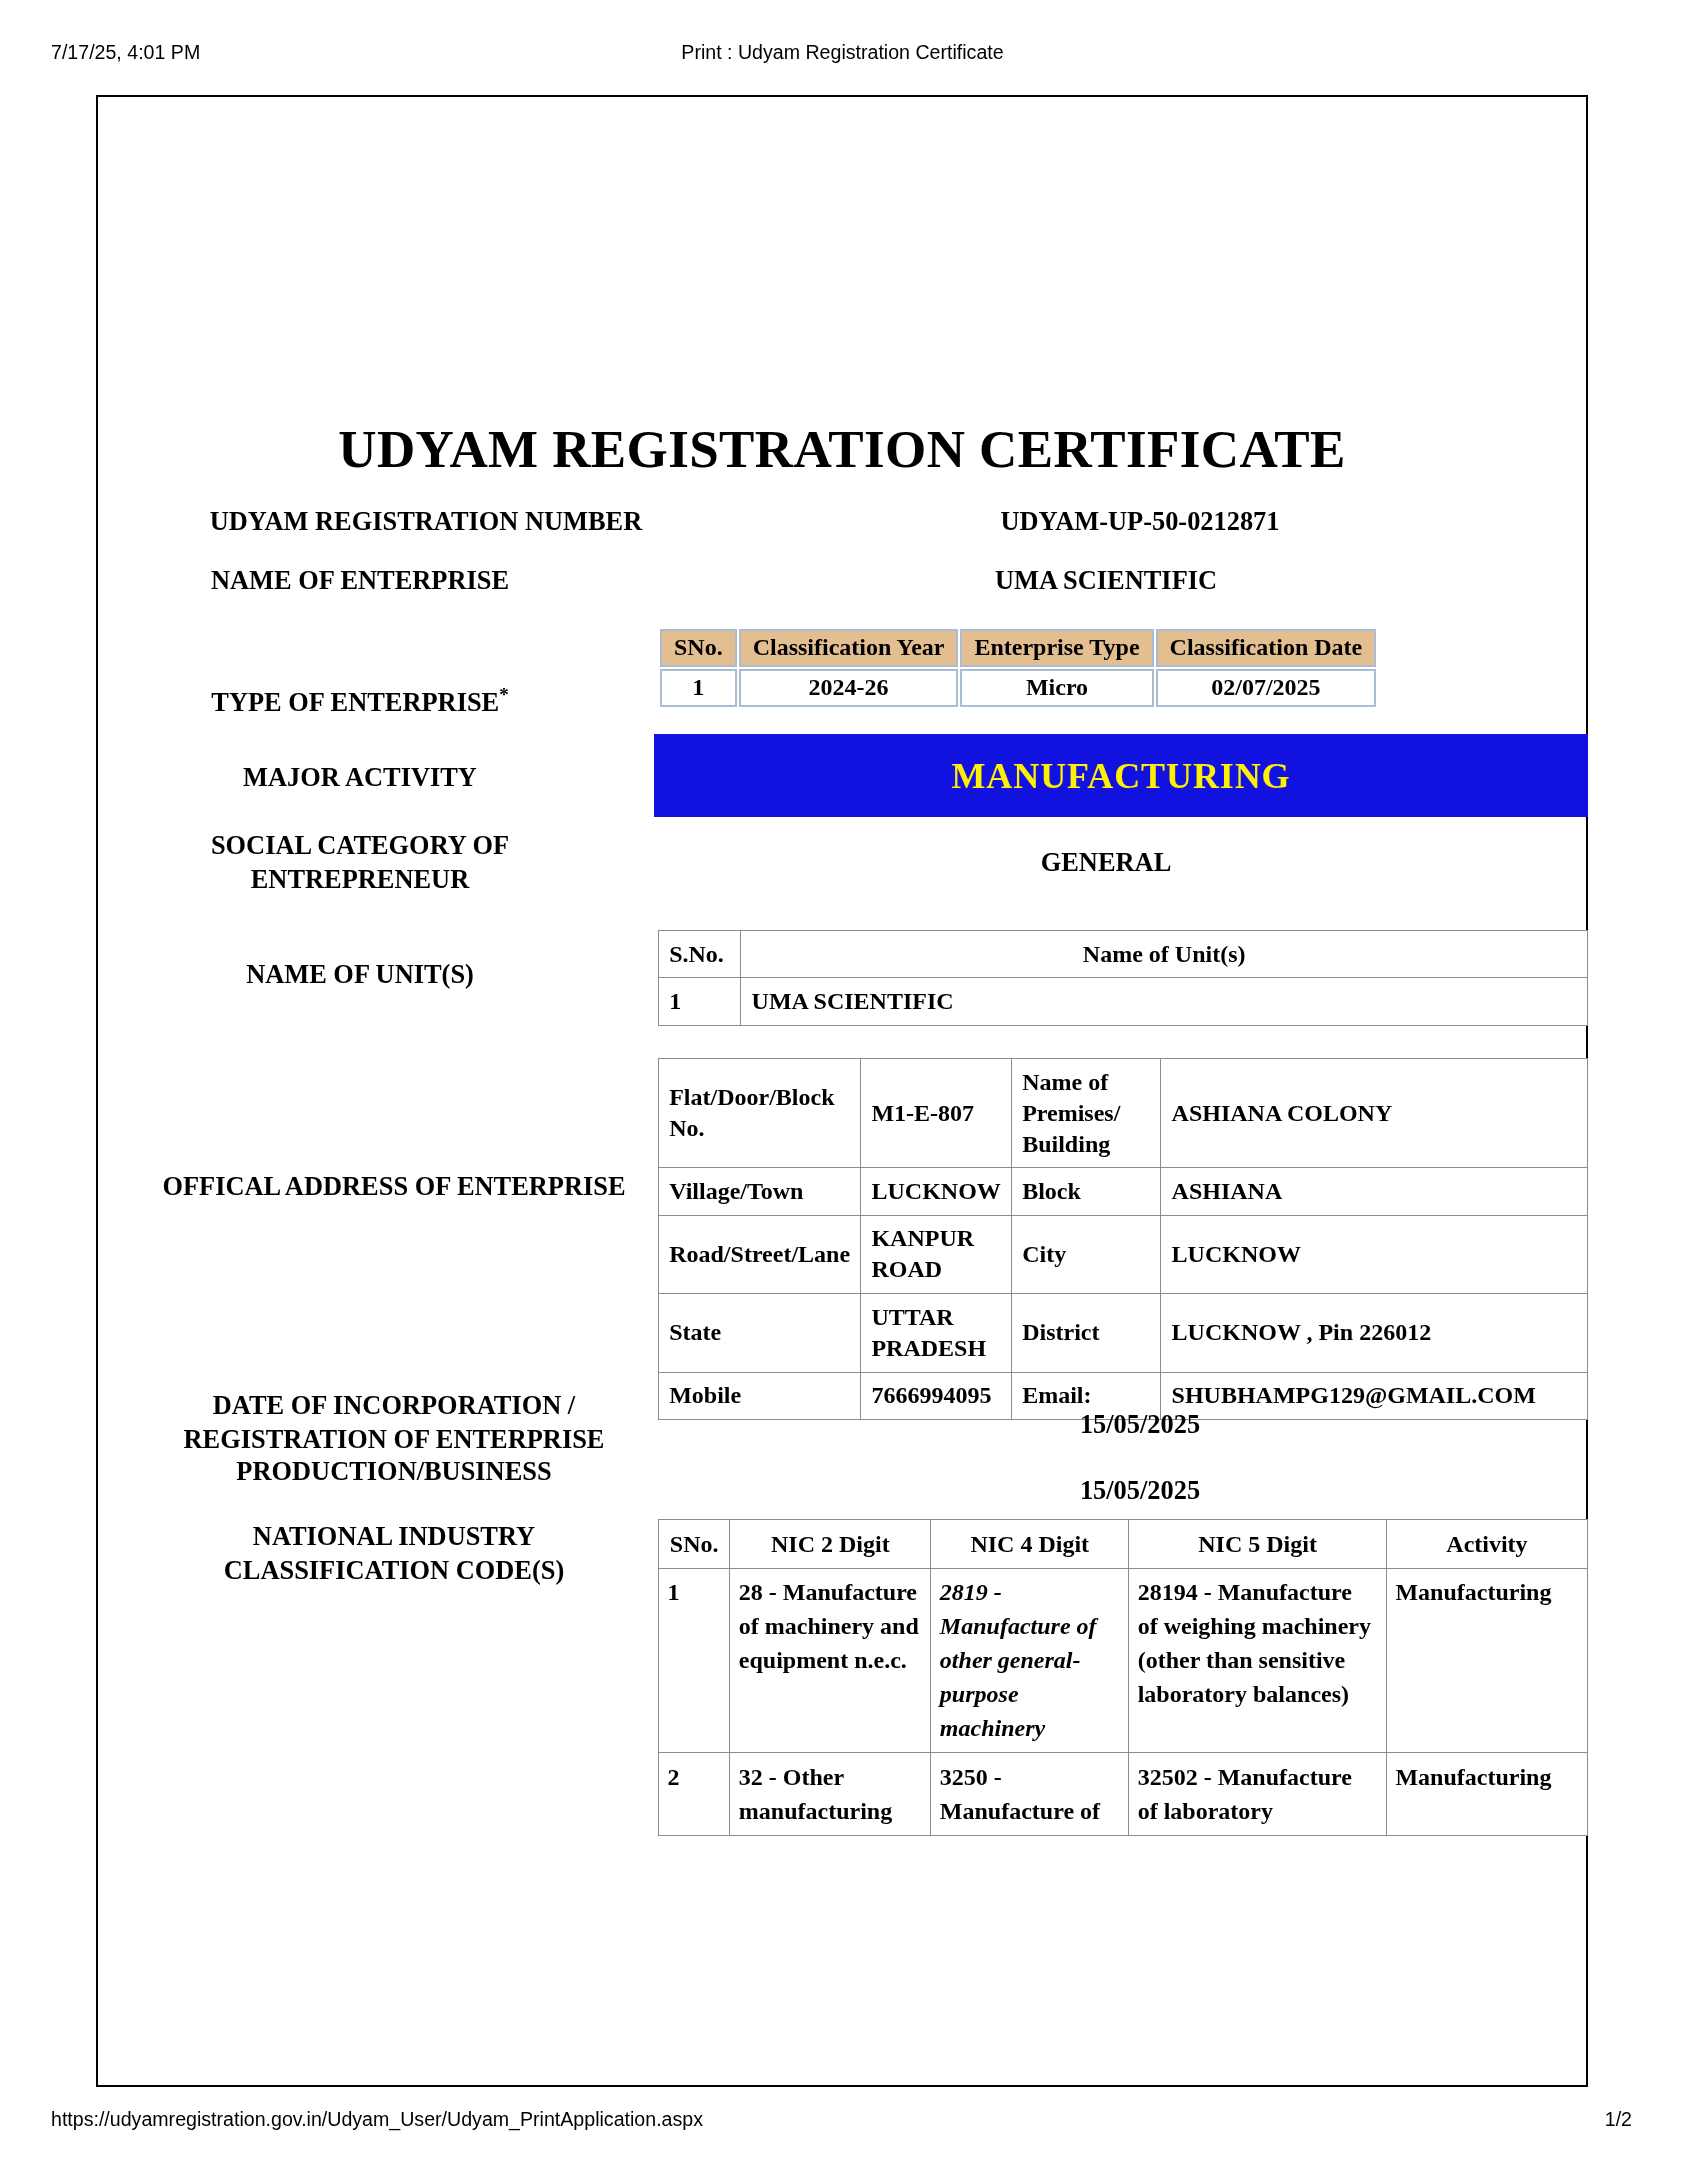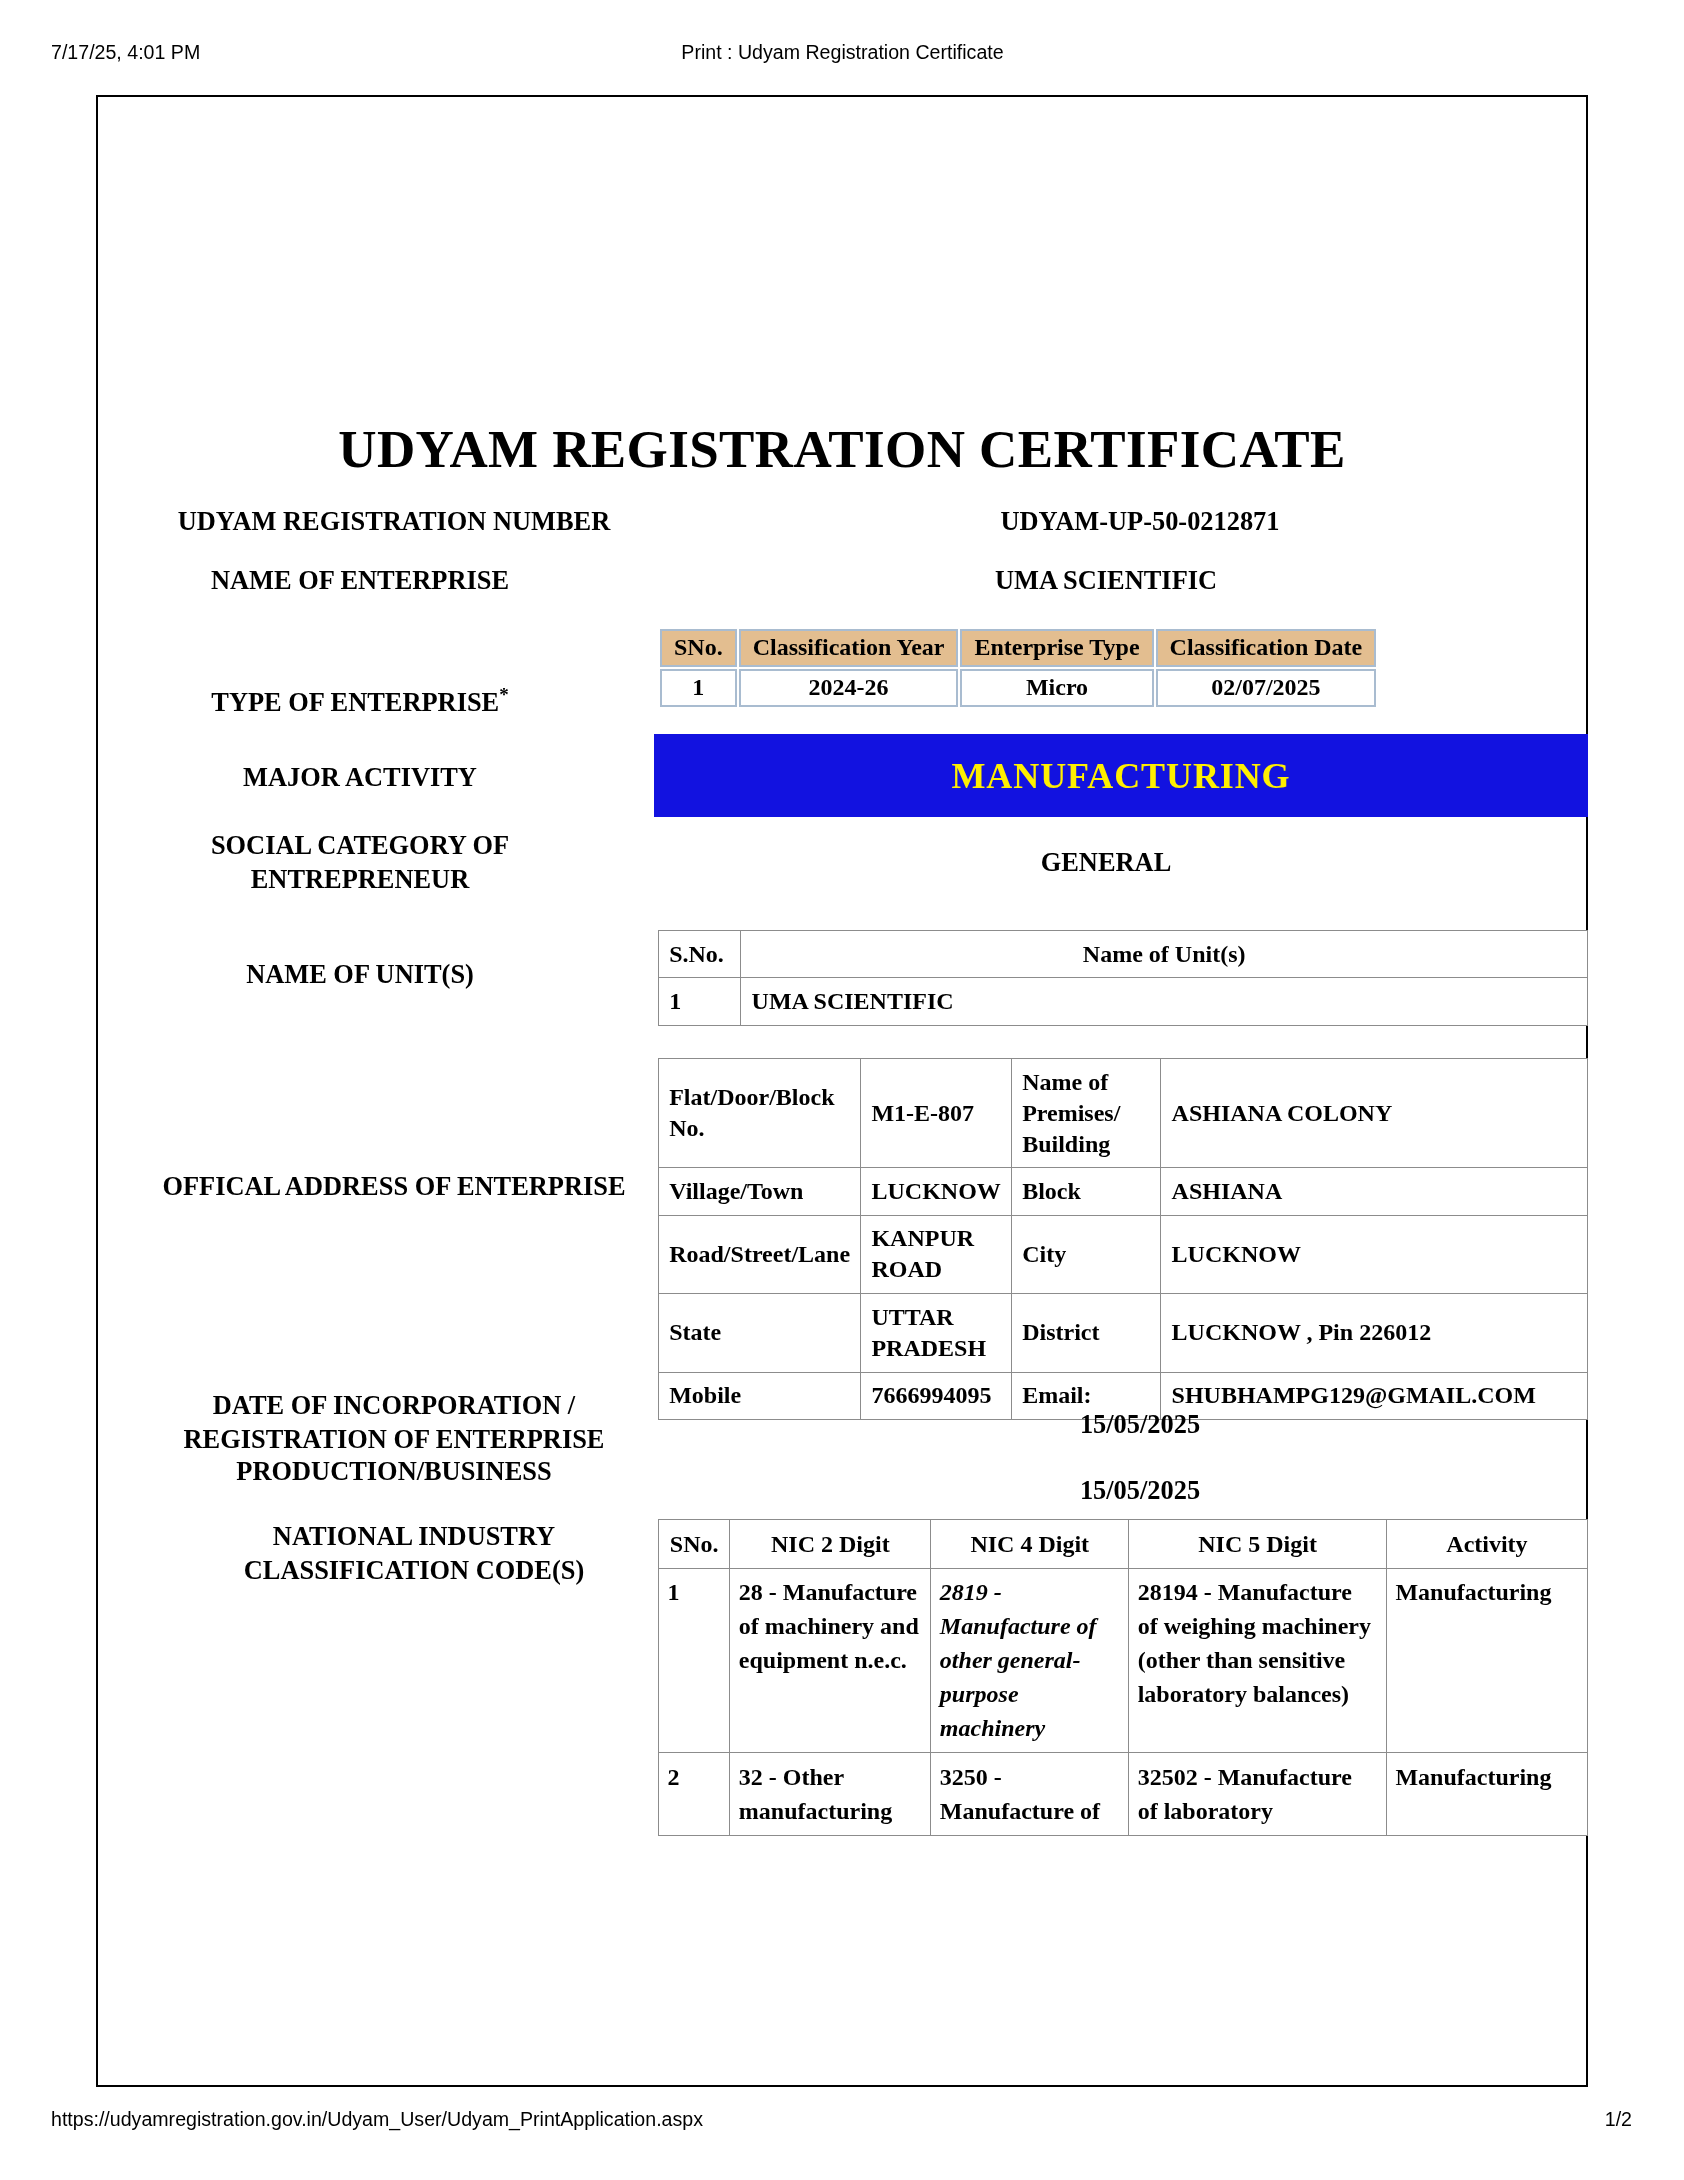--- a/index.html
+++ b/index.html
@@ -200,21 +200,21 @@
   <div class="ph-center">Print : Udyam Registration Certificate</div>
 </div>
 
 <div class="page-frame"></div>
 
 <div class="cert">
 
   <div class="cert-title">UDYAM REGISTRATION CERTIFICATE</div>
 
   <div class="row" style="top:409px;">
-    <div class="label" style="width:596px;">UDYAM REGISTRATION NUMBER</div>
+    <div class="label" style="width:596px;padding-left:32px;">UDYAM REGISTRATION NUMBER</div>
     <div class="value" style="left:596px;width:896px;">UDYAM-UP-50-0212871</div>
   </div>
 
   <div class="row" style="top:468px;">
     <div class="label">NAME OF ENTERPRISE</div>
     <div class="value">UMA SCIENTIFIC</div>
   </div>
 
   <div class="row" style="top:532px;">
     <div class="label" style="top:51px;">
@@ -320,21 +320,21 @@
   </div>
 
   <div class="row" style="top:1359px;">
     <div class="label" style="width:596px;">
       <div>PRODUCTION/BUSINESS</div>
     </div>
     <div class="value" style="left:596px;width:896px;top:19px;">15/05/2025</div>
   </div>
 
   <div class="row" style="top:1424px;">
-    <div class="label" style="width:596px;padding-left:20px;">
+    <div class="label" style="width:596px;">
       <div>NATIONAL INDUSTRY</div>
       <div>CLASSIFICATION CODE(S)</div>
     </div>
     <table class="grid-table nic-table">
       <thead>
         <tr>
           <th class="c-sno">SNo.</th>
           <th class="c-n2">NIC 2 Digit</th>
           <th class="c-n4">NIC 4 Digit</th>
           <th class="c-n5">NIC 5 Digit</th>

